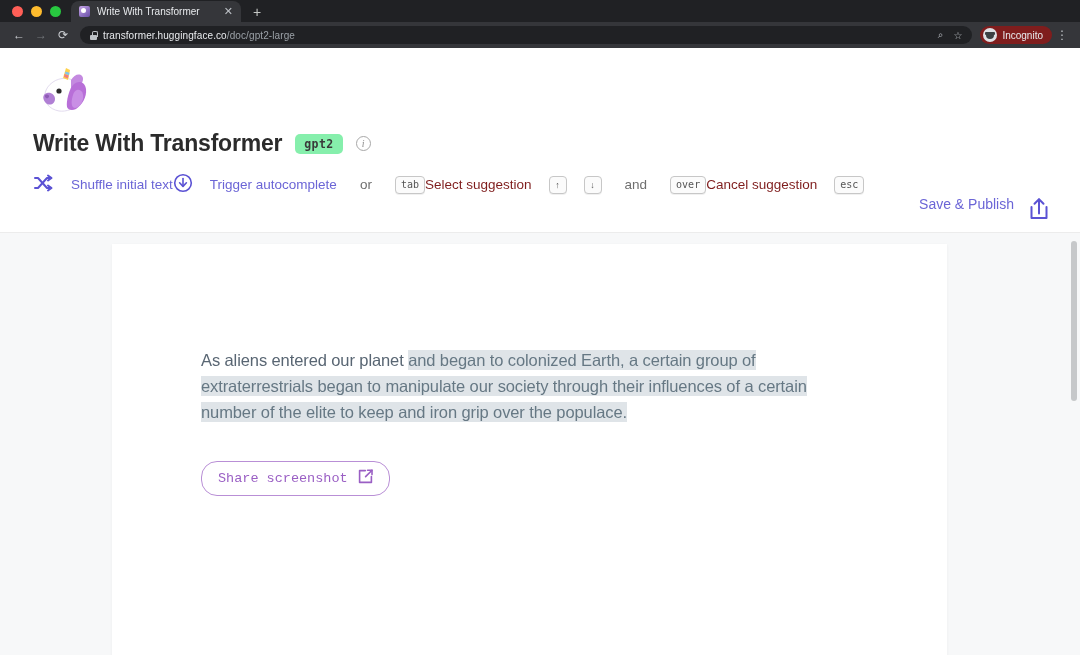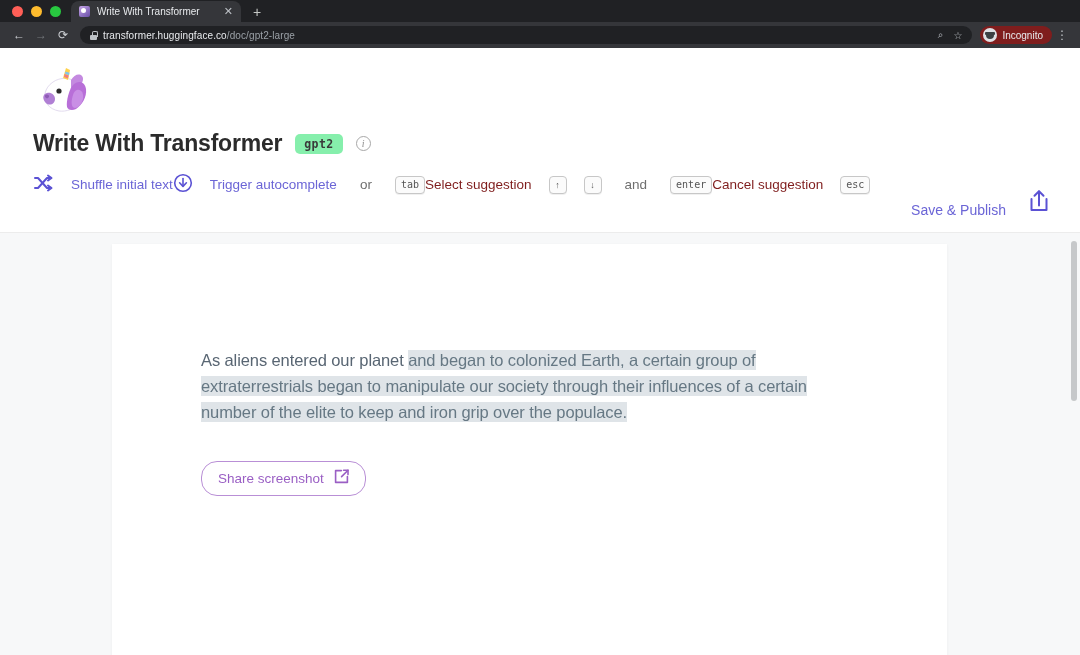--- a/index.html
+++ b/index.html
@@ -149,22 +149,22 @@
     display: inline-flex; align-items: center; justify-content: center;
     min-width: 18px; height: 18px; padding: 0 5px;
     border: 1px solid #c7c7c7; border-radius: 4px;
     background: #fbfbfb; color: #555; font-size: 10px;
     font-family: "DejaVu Sans Mono", monospace;
     box-shadow: 0 1px 0 rgba(0,0,0,.06);
   }
   .key.arrow { font-family: "Liberation Sans", sans-serif; font-size: 9px; }
 
   .publish-row {
-    position: absolute; right: 28px; bottom: 14px;
-    display: flex; align-items: flex-end; gap: 20px; cursor: pointer;
+    position: absolute; right: 28px; bottom: 6px;
+    display: flex; align-items: flex-start; gap: 12px; cursor: pointer;
   }
   .publish-label { font-size: 14px; color: #6b65d6; }
 
   
   .doc-wrap { position: relative; height: 423px; }
   .doc-card {
     position: absolute; left: 112px; top: 11px;
     width: 835px; height: 412px; background: #ffffff;
     box-shadow: 0 1px 3px rgba(0,0,0,.05);
   }
@@ -178,21 +178,21 @@
     background: #dfe4e8; color: #667884;
     box-decoration-break: clone; -webkit-box-decoration-break: clone;
     padding: 1px 0;
   }
 
   .share-btn {
     margin-top: 36px; display: inline-flex; align-items: center; gap: 9px;
     border: 1.3px solid #b98fd6; border-radius: 16px;
     padding: 6px 15px 6px 16px; cursor: pointer; background: #fff;
   }
-  .share-label { font-size: 13.5px; color: #9a5fc4; }
+  .share-label { font-size: 13.5px; color: #9a5fc4; font-family: Liberation Mono, monospace; }
 
   
   .vscroll {
     position: absolute; right: 3px; top: 8px; width: 6px;
     height: 160px; background: #c6c8ca; border-radius: 3px; cursor: pointer;
   }
 </style>
 </head>
 <body>
 
@@ -283,21 +283,21 @@
           <span class="hint-or">or</span>
           <span class="key">tab</span>
         </div>
         <span class="sep"></span>
 
         <div class="hint">
           <span class="hint-static">Select suggestion</span>
           <span class="key arrow">↑</span>
           <span class="key arrow">↓</span>
           <span class="hint-or">and</span>
-          <span class="key">enter</span>
+          <span class="key">over</span>
         </div>
         <span class="sep"></span>
 
         <div class="hint">
           <span class="hint-static">Cancel suggestion</span>
           <span class="key">esc</span>
         </div>
       </div>
 
       <div class="publish-row">

